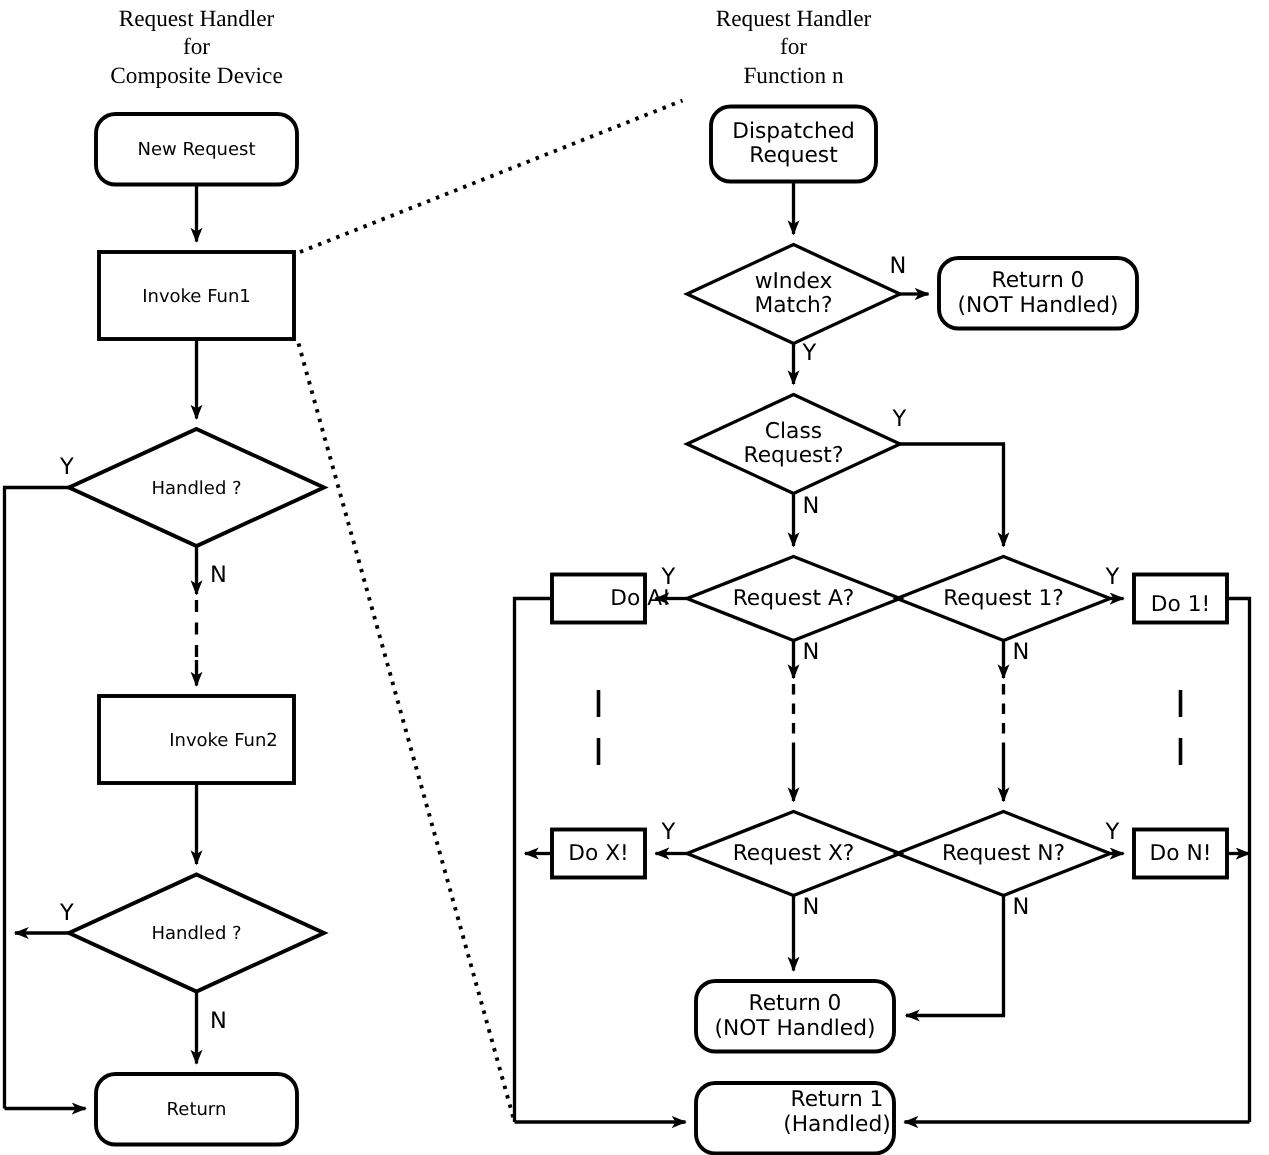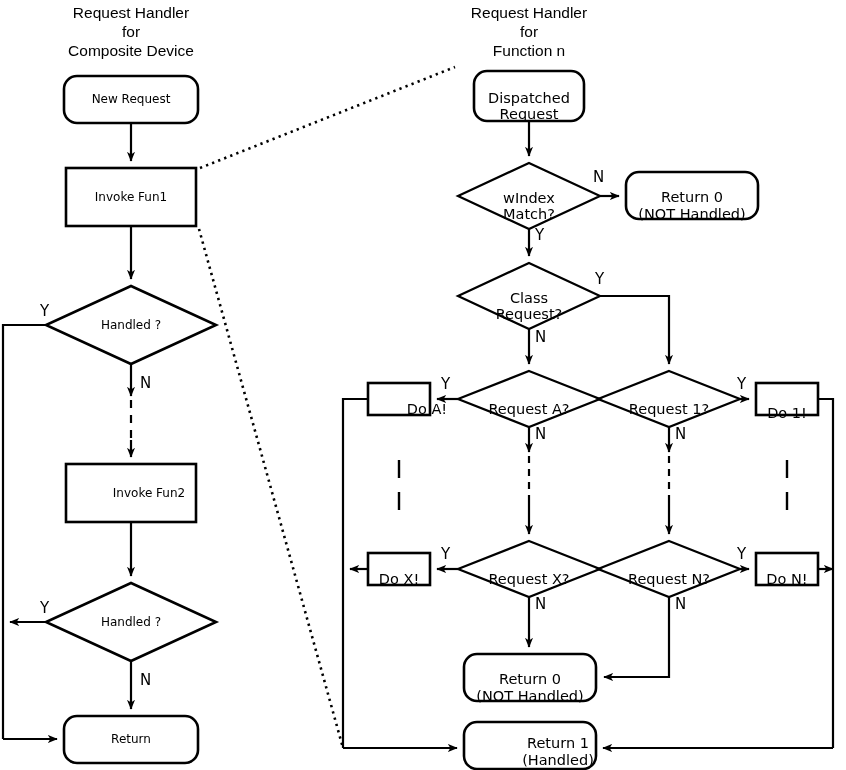--- a/index.html
+++ b/index.html
@@ -9,41 +9,41 @@
     color:#000000;
     overflow:hidden;
   }
   #canvas{position:relative;width:846px;height:770px;}
   svg#flow{position:absolute;left:0;top:0;width:846px;height:770px;}
   .ttl{
     position:absolute;
     text-align:center;
     font-size:15.5px;
     line-height:19px;
-    font-family:Liberation Sans, sans-serif;
+    font-family:Liberation Serif, serif;
     white-space:pre-line;
   }
   .nodeText{
     position:absolute;
     display:flex;
     align-items:center;
     justify-content:center;
     text-align:center;
     font-family:"DejaVu Sans", sans-serif;
     white-space:pre-line;
     pointer-events:none;
   }
   .lbl{
     position:absolute;
     font-size:15px;
     font-family:"DejaVu Sans", sans-serif;
     line-height:15px;
   }
   .t15{font-size:12px;line-height:17px;}
-  .t14{font-size:14.5px;line-height:16.5px;margin-top:10px;}
+  .t14{font-size:14.5px;line-height:16.5px;}
 </style>
 </head>
 <body>
 
 <div id="canvas">
 
   <svg id="flow" viewBox="0 0 846 770">
     <defs>
       <marker id="ah" markerWidth="11" markerHeight="11" refX="9.2" refY="4" orient="auto" markerUnits="userSpaceOnUse">
         <path d="M0,0 L10,4 L0,8 L2.6,4 Z" fill="#000"></path>

